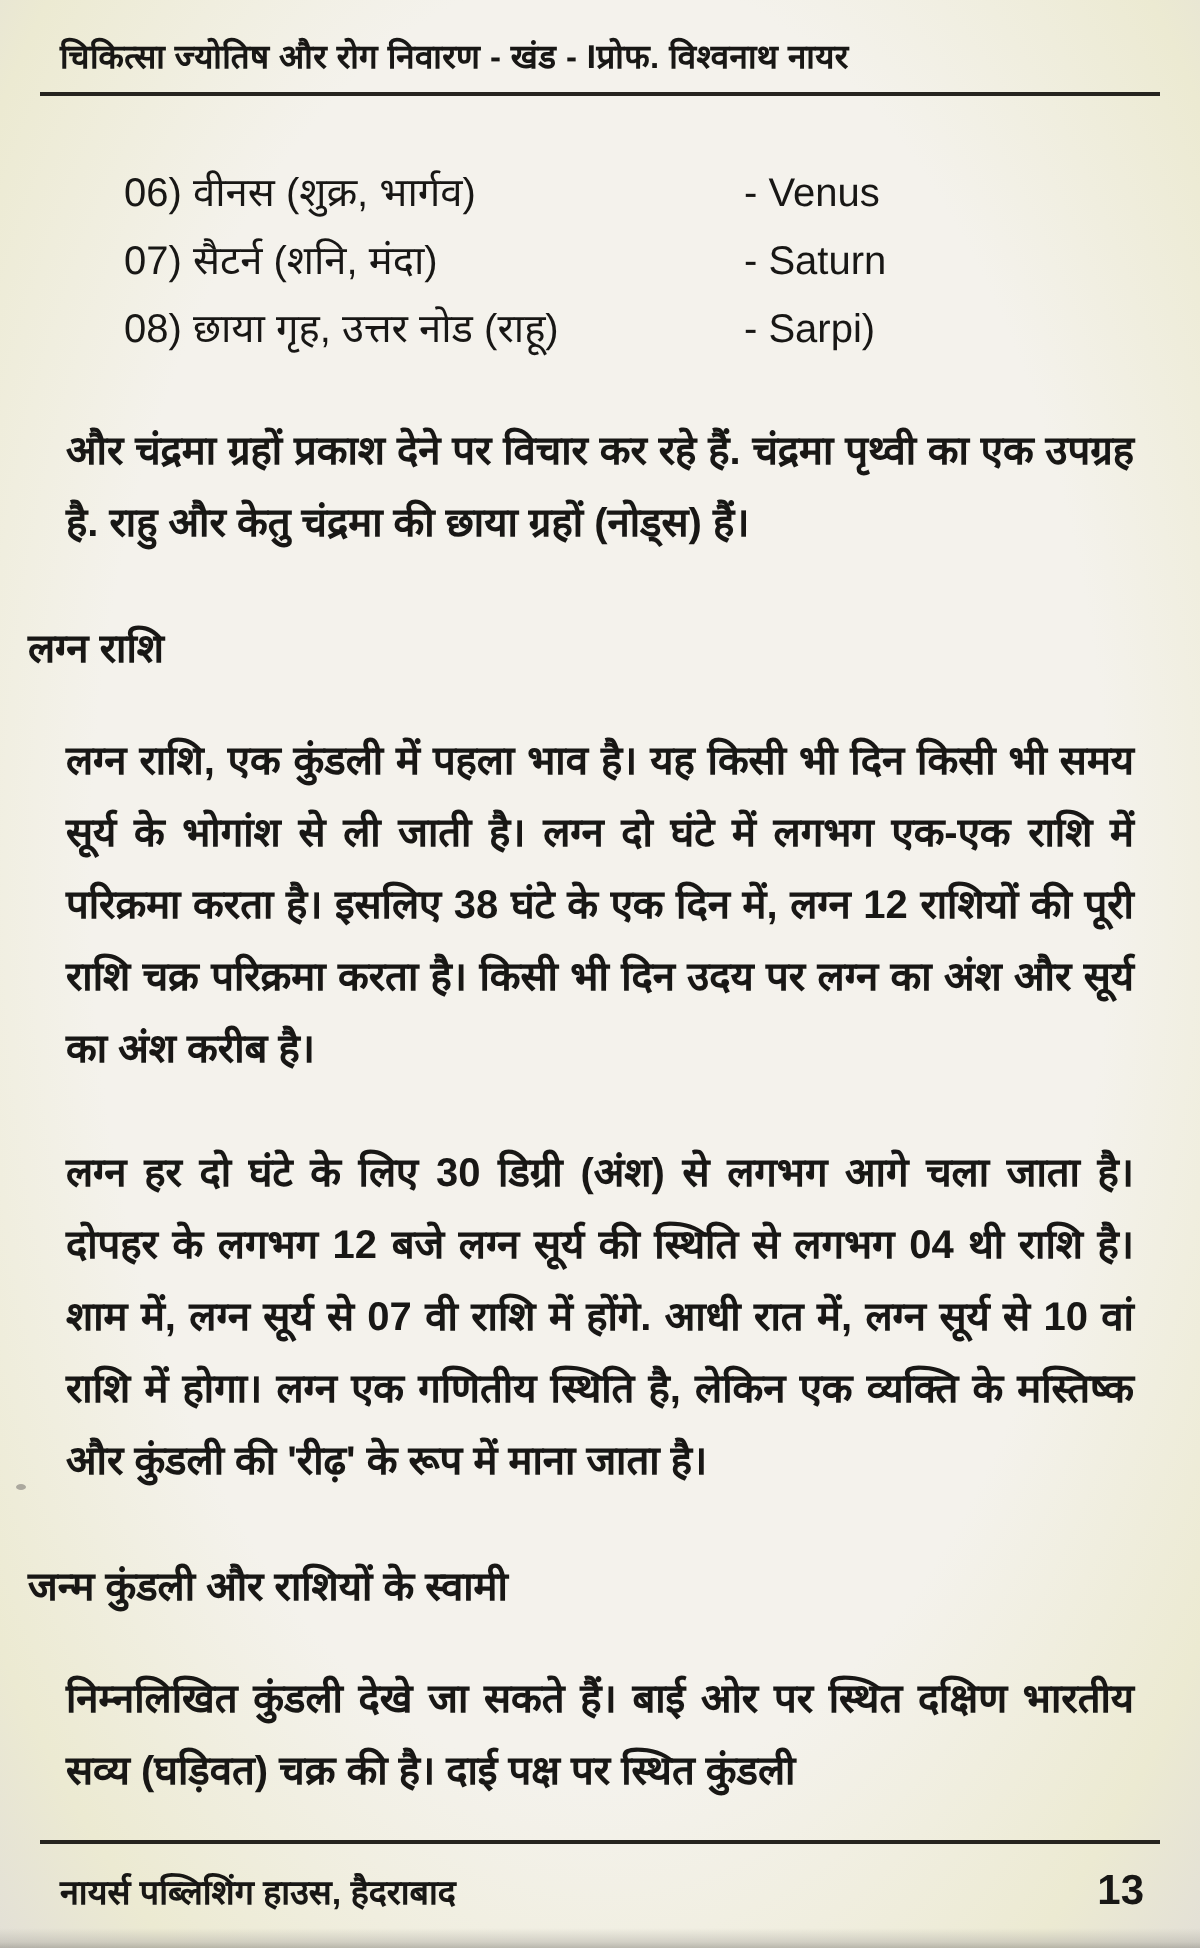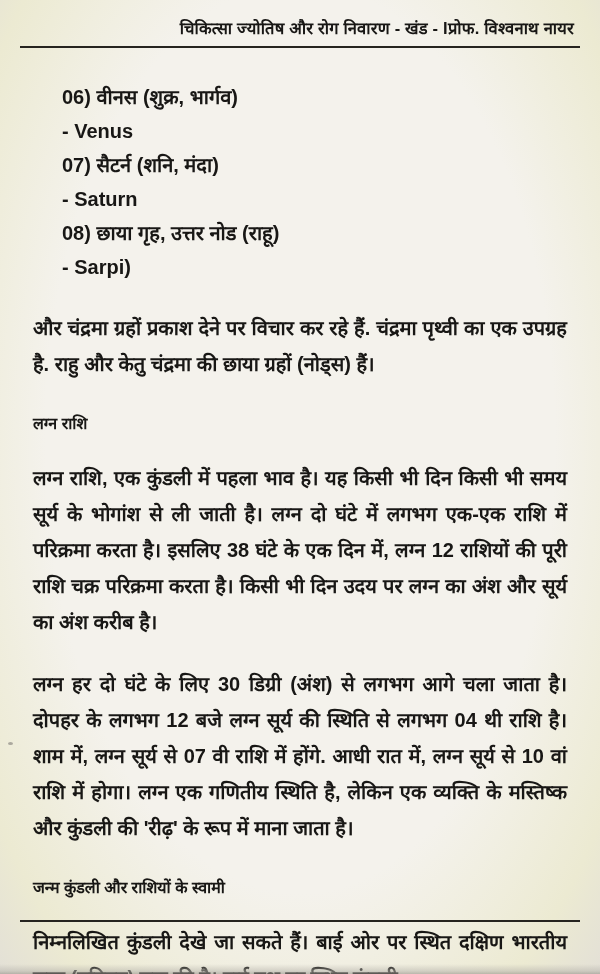--- a/index.html
+++ b/index.html
@@ -17,48 +17,47 @@
     color: #181715;
     overflow: hidden;
   }
   .page::after {
     content: "";
     position: absolute; left: 0; right: 0; bottom: 0; height: 10px;
     background: linear-gradient(#0000, #b9b6ae 70%, #8d8a83);
     opacity: .55;
   }
   .header {
-    display: flex; justify-content: flex-end; align-items: baseline;
+    display: flex; justify-content: flex-start; align-items: baseline;
     padding: 16px 26px 0 30px;
     font-size: 16.5px; font-weight: 700;
     letter-spacing: .2px;
   }
   .header-rule {
     height: 0;
     border-top: 2px solid #26241f;
     margin: 7px 20px 0 20px;
   }
   .planet-list { margin: 32px 40px 0 62px; }
   .planet-row {
     display: flex;
-    font-size: 20px; font-weight: 700;
+    font-size: 20px; font-weight: 400;
     line-height: 34px;
-    flex-direction: column;
   }
   .planet-left { width: 288px; flex: none; }
-  .planet-right { font-family: "Liberation Sans", sans-serif; }
+  .planet-right { font-family: "Liberation Sans", sans-serif; margin-left: 22px; }
   .para {
     margin: 26px 33px 0 33px;
     font-size: 20px; font-weight: 600;
     line-height: 36px;
     text-align: justify;
   }
   .section-heading {
-    margin: 30px 33px 0 33px;
-    font-size: 16px; font-weight: 800;
+    margin: 30px 33px 0 14px;
+    font-size: 20px; font-weight: 800;
   }
   .footer-rule {
     position: absolute; left: 20px; right: 20px; bottom: 52px;
     border-top: 2px solid #26241f;
   }
   .footer-row {
     position: absolute; left: 30px; right: 28px; bottom: 16px;
     display: flex; justify-content: space-between; align-items: baseline;
   }
   .publisher { font-size: 17px; font-weight: 700; }
@@ -103,14 +102,18 @@
 
   <p class="para">लग्न हर दो घंटे के लिए 30 डिग्री (अंश) से लगभग आगे चला जाता है। दोपहर के लगभग 12 बजे लग्न सूर्य की स्थिति से लगभग 04 थी राशि है। शाम में, लग्न सूर्य से 07 वी राशि में होंगे. आधी रात में, लग्न सूर्य से 10 वां राशि में होगा। लग्न एक गणितीय स्थिति है, लेकिन एक व्यक्ति के मस्तिष्क और कुंडली की 'रीढ़' के रूप में माना जाता है।</p>
 
   <div class="section-heading">जन्म कुंडली और राशियों के स्वामी</div>
 
   <p class="para">निम्नलिखित कुंडली देखे जा सकते हैं। बाई ओर पर स्थित दक्षिण भारतीय सव्य (घड़िवत) चक्र की है। दाई पक्ष पर स्थित कुंडली</p>
 
   <span class="artifact-dot"></span>
 
   <div class="footer-rule"></div>
+  <div class="footer-row">
+    <span class="publisher">नायर्स पब्लिशिंग हाउस, हैदराबाद</span>
+    <span class="page-number">13</span>
+  </div>
 
 </div>
 
 </body></html>

